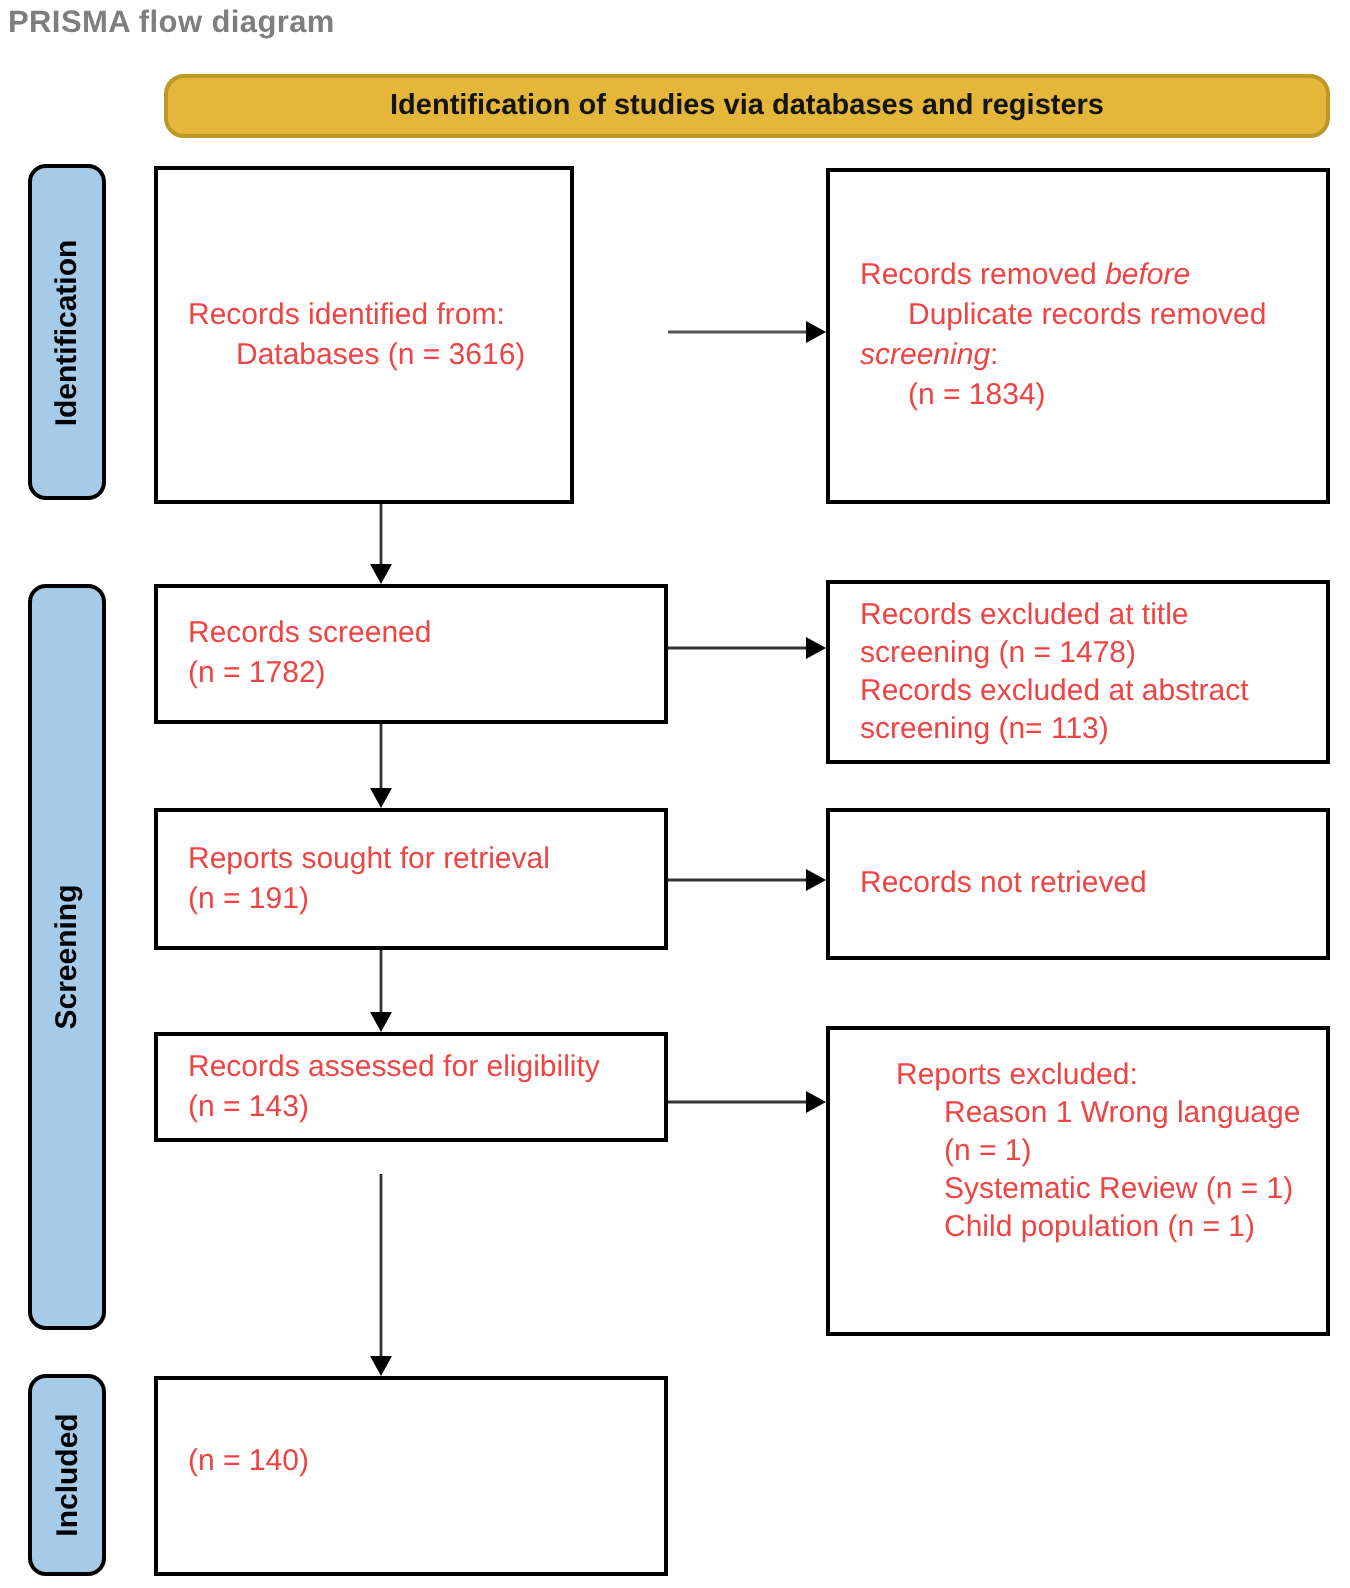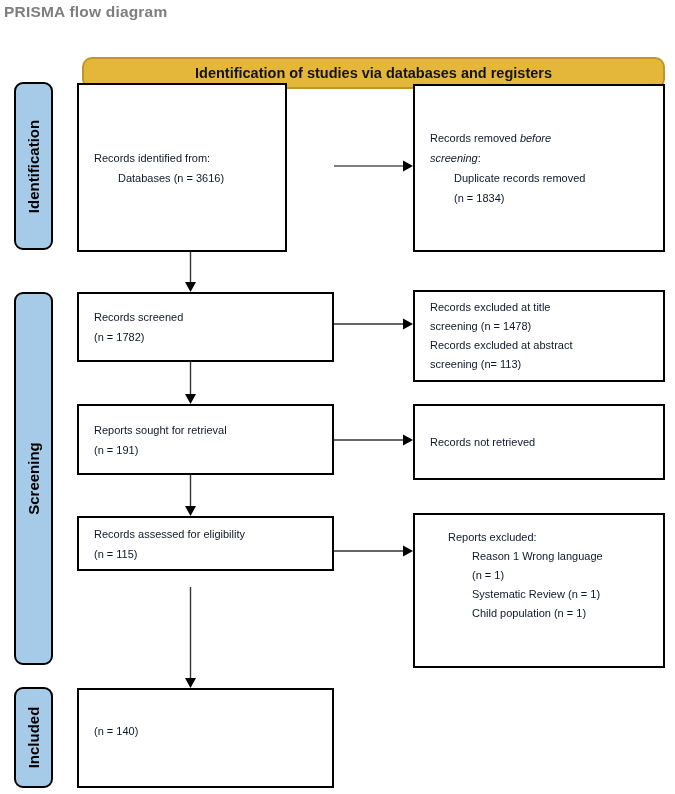--- a/index.html
+++ b/index.html
@@ -29,21 +29,20 @@
     box-sizing: border-box;
     background: var(--banner-fill, #e4b73a);
     border: 2px solid var(--banner-border, #be9726);
     border-radius: 10px;
     display: flex;
     align-items: center;
     justify-content: center;
     font-size: 14.5px;
     font-weight: bold;
     color: #141414;
-    margin-top: 20px;
   }
   .stage {
     position: absolute;
     left: 14px;
     width: 39px;
     box-sizing: border-box;
     background: var(--stage-fill, #a5cbe8);
     border: 2px solid #000000;
     border-radius: 9px;
     display: flex;
@@ -59,23 +58,23 @@
   }
   .node {
     position: absolute;
     box-sizing: border-box;
     background: #ffffff;
     border: 2px solid #000000;
     display: flex;
     flex-direction: column;
     justify-content: center;
     padding: 6px 8px 6px 15px;
-    font-size: 11px;
+    font-size: 15px;
     line-height: 20px;
-    color: #0f172a;
+    color: #ef4444;
   }
   .node.tight { line-height: 19px; }
   .line { white-space: nowrap; }
   .line.ind { padding-left: 24px; }
   svg.arrows {
     position: absolute;
     left: 0; top: 0;
     width: 675px; height: 794px;
     pointer-events: none;
   }
@@ -111,31 +110,31 @@
     <div class="line">(n = 1782)</div>
   </div>
 
   <div class="node" style="left:77px;top:404px;width:257px;height:71px;">
     <div class="line">Reports sought for retrieval</div>
     <div class="line">(n = 191)</div>
   </div>
 
   <div class="node" style="left:77px;top:516px;width:257px;height:55px;">
     <div class="line">Records assessed for eligibility</div>
-    <div class="line">(n = 115)</div>
+    <div class="line">(n = 143)</div>
   </div>
 
   <div class="node" style="left:77px;top:688px;width:257px;height:100px;padding-bottom:20px;">
     <div class="line">(n = 140)</div>
   </div>
 
   <div class="node" style="left:413px;top:84px;width:252px;height:168px;">
     <div class="line"><span>Records removed </span><em>before</em></div>
+    <div class="line ind">Duplicate records removed</div>
     <div class="line"><em>screening</em><span>:</span></div>
-    <div class="line ind">Duplicate records removed</div>
     <div class="line ind">(n = 1834)</div>
   </div>
 
   <div class="node tight" style="left:413px;top:290px;width:252px;height:92px;">
     <div class="line">Records excluded at title</div>
     <div class="line">screening (n = 1478)</div>
     <div class="line">Records excluded at abstract</div>
     <div class="line">screening (n= 113)</div>
   </div>
 

